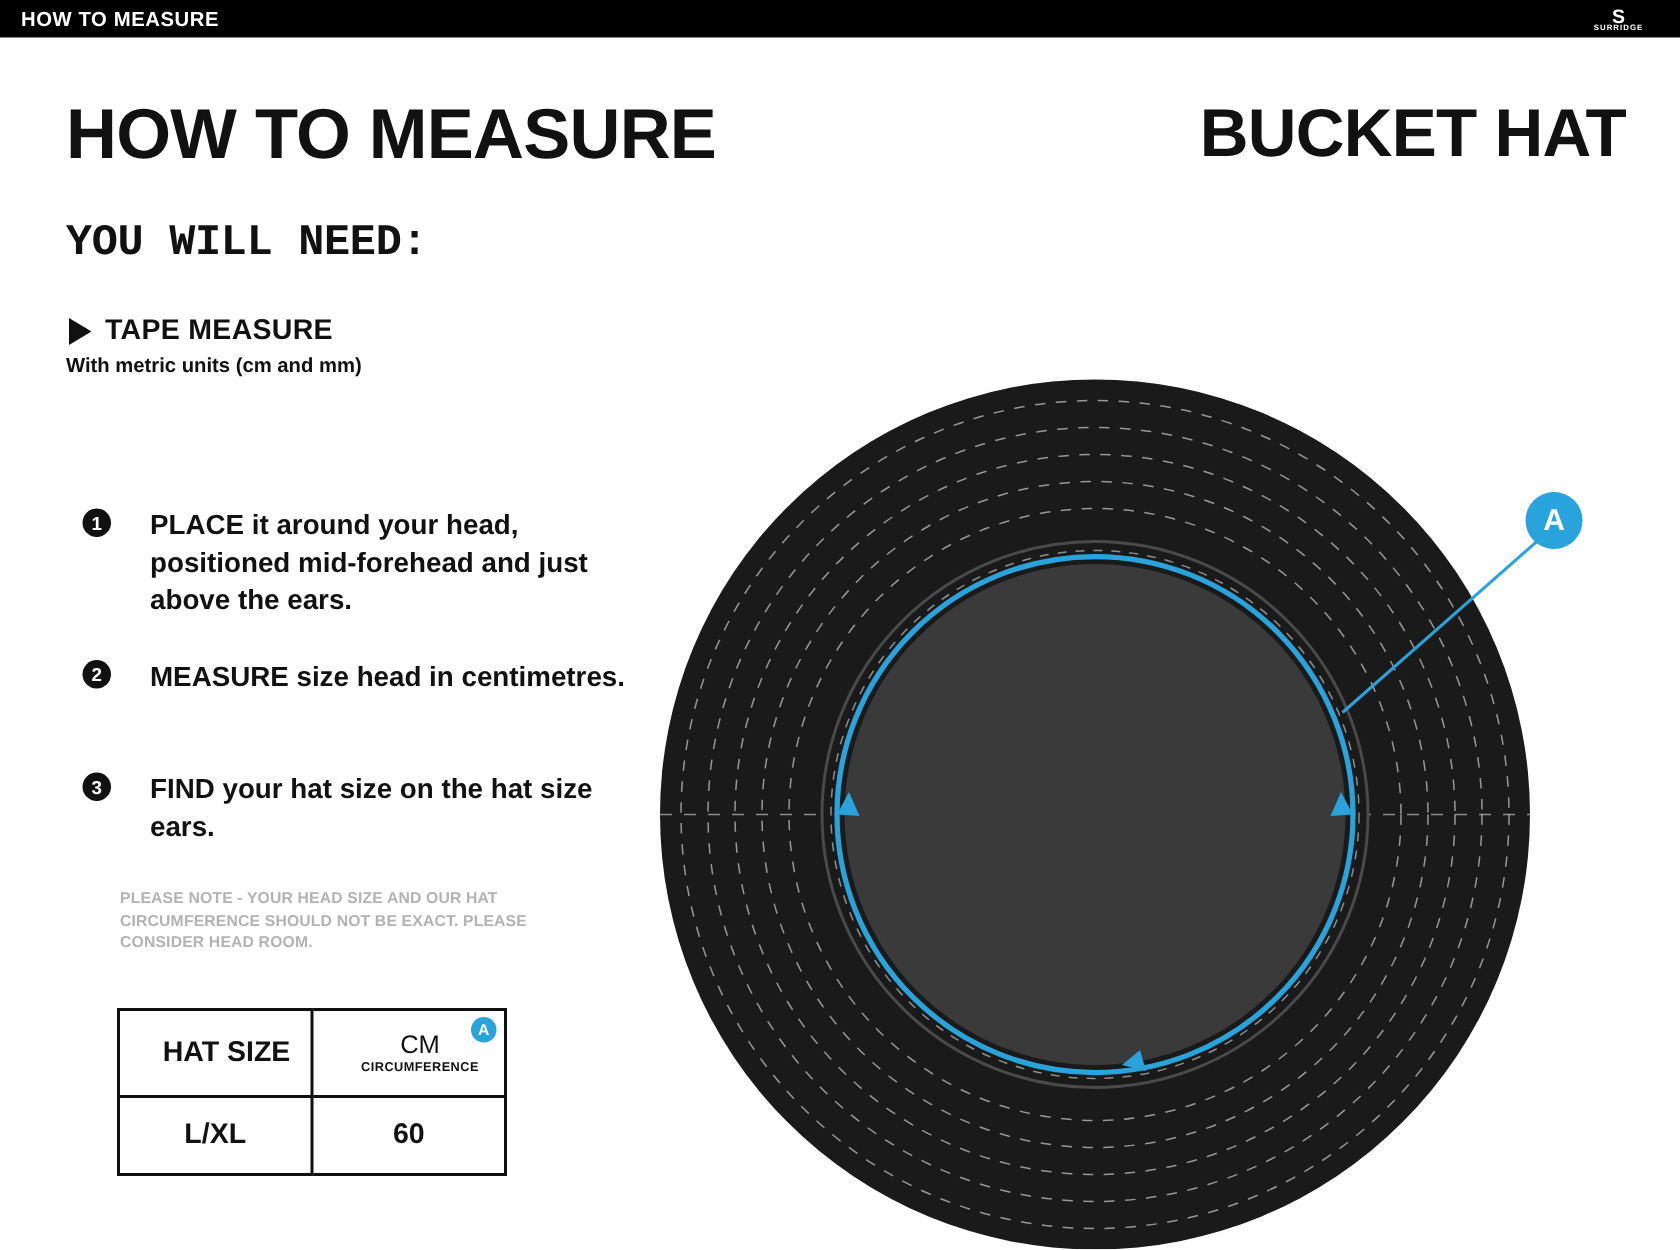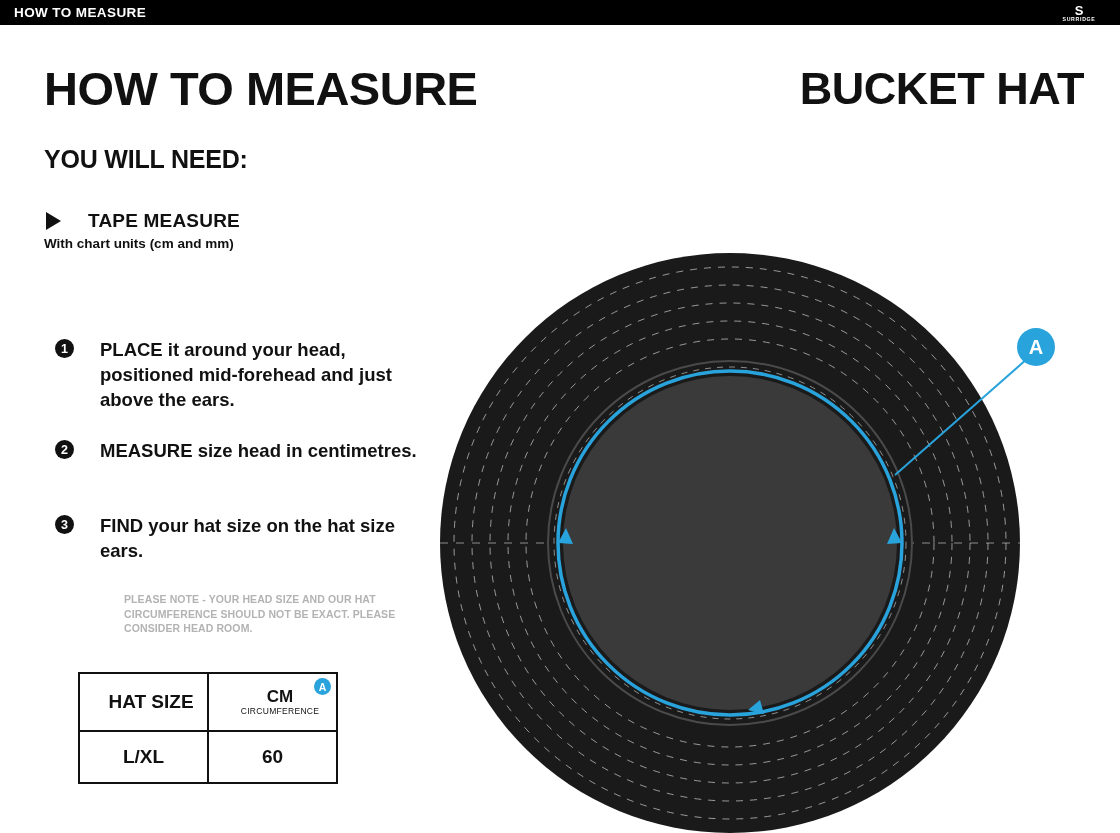--- a/index.html
+++ b/index.html
@@ -76,33 +76,34 @@
     font-weight: bold;
     letter-spacing: -0.5px;
     line-height: 52px;
     text-align: right;
     margin-left: 32px;
   }
   .need-title {
     position: absolute;
     left: 44px;
     top: 145px;
-    font-size: 25px;
+    font-size: 29px;
     font-weight: bold;
     letter-spacing: -0.2px;
+    font-family: Liberation Mono, monospace;
   }
 
   
   .tool-row {
     position: absolute;
     left: 46px;
     top: 210px;
     display: flex;
     align-items: center;
-    gap: 27px;
+    gap: 9px;
   }
   .tri-icon {
     width: 0; height: 0;
     border-left: 15px solid #111111;
     border-top: 9px solid transparent;
     border-bottom: 9px solid transparent;
   }
   .tool-label {
     font-size: 19px;
     font-weight: bold;
@@ -151,21 +152,20 @@
   .note {
     position: absolute;
     left: 80px;
     top: 592px;
     font-size: 10.5px;
     font-weight: bold;
     line-height: 14.5px;
     color: #b3b3b3;
     letter-spacing: 0.1px;
     max-width: 310px;
-    margin-left: 44px;
   }
 
   
   .size-table {
     position: absolute;
     left: 78px;
     top: 672px;
     border-collapse: collapse;
   }
   .size-table td, .size-table th {
@@ -177,26 +177,26 @@
     font-size: 19px;
     font-weight: bold;
   }
   .size-table th {
     height: 54px;
     position: relative;
     padding-left: 16px;
   }
   .th-cm-main {
     font-size: 17px;
-    font-weight: bold;
+    font-weight: normal;
     line-height: 18px;
   }
   .th-cm-sub {
     font-size: 8.5px;
-    font-weight: normal;
+    font-weight: bold;
     letter-spacing: 0.3px;
     line-height: 10px;
   }
   .badge-a-small {
     position: absolute;
     right: 5px;
     top: 4px;
     width: 17px;
     height: 17px;
     border-radius: 50%;
@@ -245,21 +245,21 @@
 </div>
 
 <div class="page-title">HOW TO MEASURE</div>
 <div class="product-title">BUCKET HAT</div>
 <div class="need-title">YOU WILL NEED:</div>
 
 <div class="tool-row">
   <div class="tri-icon"></div>
   <div class="tool-label">TAPE MEASURE</div>
 </div>
-<div class="tool-sub">With chart units (cm and mm)</div>
+<div class="tool-sub">With metric units (cm and mm)</div>
 
 <div class="step" id="step-1">
   <div class="step-num">1</div>
   <div class="step-text">PLACE it around your head, positioned mid-forehead and just above the ears.</div>
 </div>
 <div class="step" id="step-2">
   <div class="step-num">2</div>
   <div class="step-text">MEASURE size head in centimetres.</div>
 </div>
 <div class="step" id="step-3">

